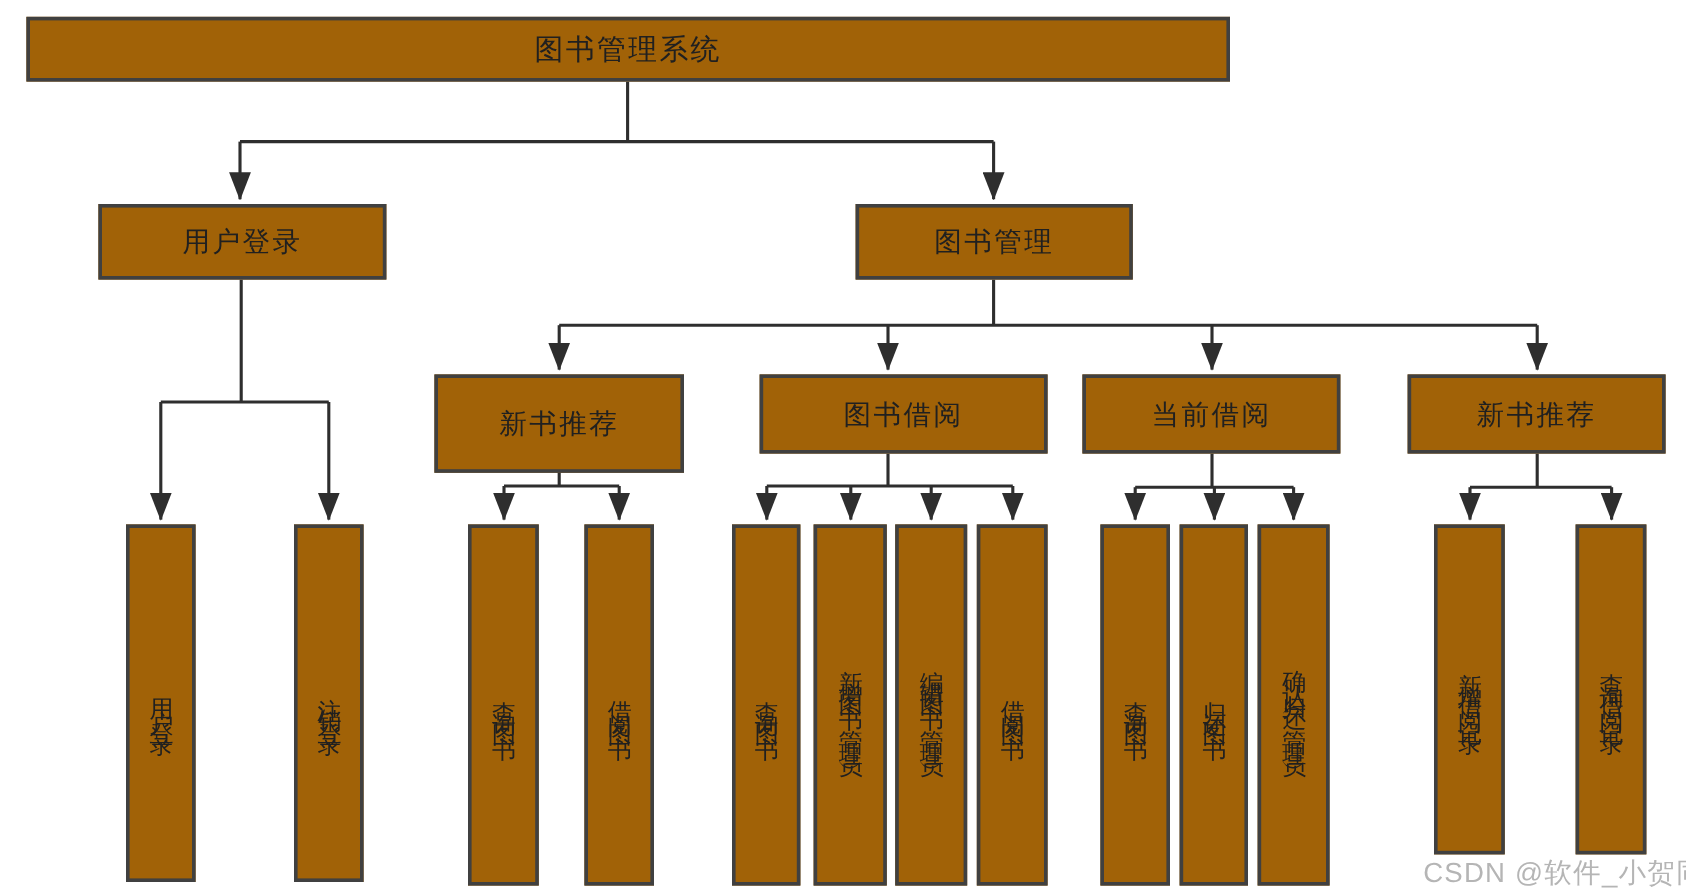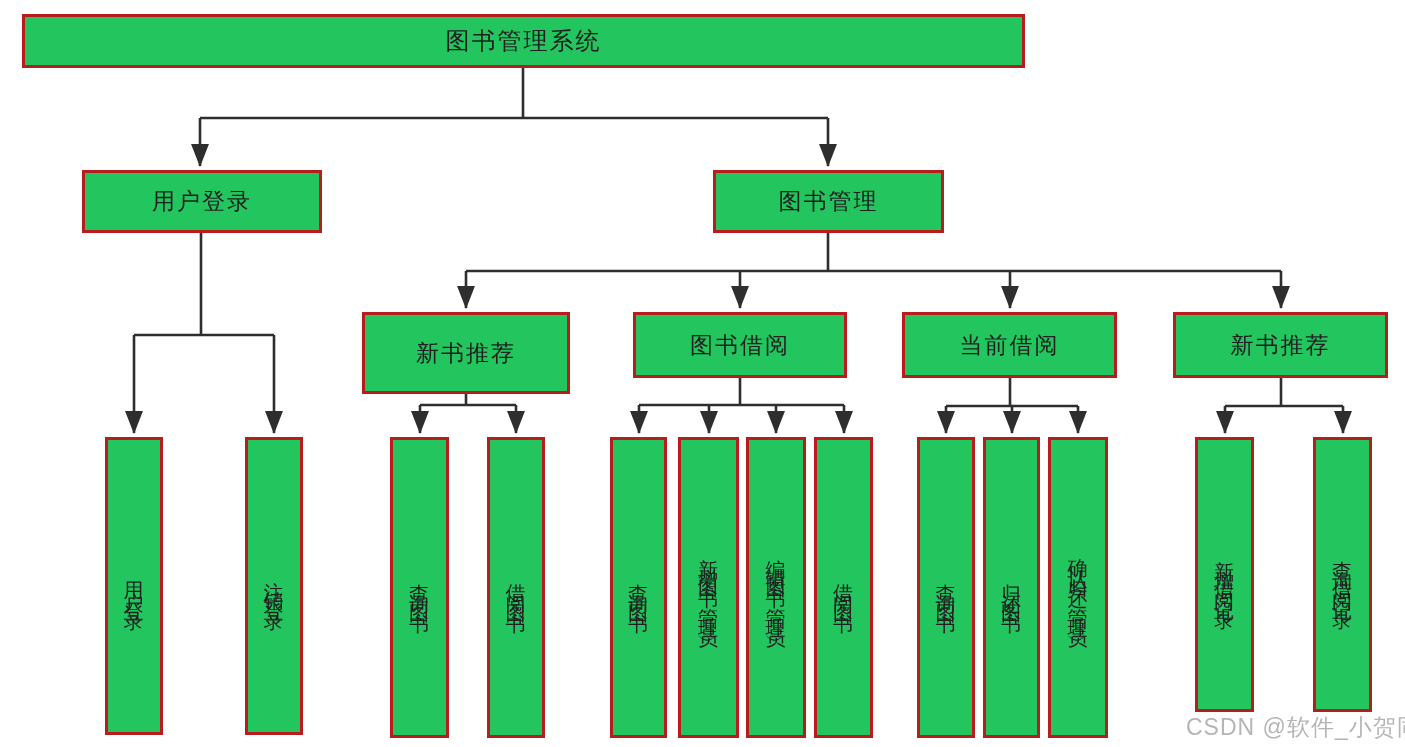--- a/index.html
+++ b/index.html
@@ -19,22 +19,22 @@
     position: absolute;
     left: 0;
     top: 0;
     width: 1405px;
     height: 747px;
     pointer-events: none;
   }
   .node {
     position: absolute;
     box-sizing: border-box;
-    border: 3px solid #b91c1c;
-    background: #22c55e;
+    border: 3px solid #404040;
+    background: #a16207;
     display: flex;
     align-items: center;
     justify-content: center;
     color: #202020;
     text-align: right;
   }
   .node .lbl {
     font-size: 23px;
     letter-spacing: 2px;
     color: #202020;
@@ -135,21 +135,21 @@
   <div class="node" style="left:82px; top:170px; width:240px; height:63px;">
     <span class="lbl">用户登录</span>
   </div>
   <div class="node" style="left:713px; top:170px; width:231px; height:63px;font-family:Liberation Serif, serif;">
     <span class="lbl">图书管理</span>
   </div>
 
   <div class="node" style="left:362px; top:312px; width:208px; height:82px;">
     <span class="lbl">新书推荐</span>
   </div>
-  <div class="node" style="left:633px; top:312px; width:214px; height:66px;">
+  <div class="node" style="left:633px; top:312px; width:240px; height:66px;">
     <span class="lbl">图书借阅</span>
   </div>
   <div class="node" style="left:902px; top:312px; width:215px; height:66px;">
     <span class="lbl">当前借阅</span>
   </div>
   <div class="node" style="left:1173px; top:312px; width:215px; height:66px;">
     <span class="lbl">新书推荐</span>
   </div>
 
   <div class="node v" style="left:105px; top:437px; width:58px; height:298px;">

